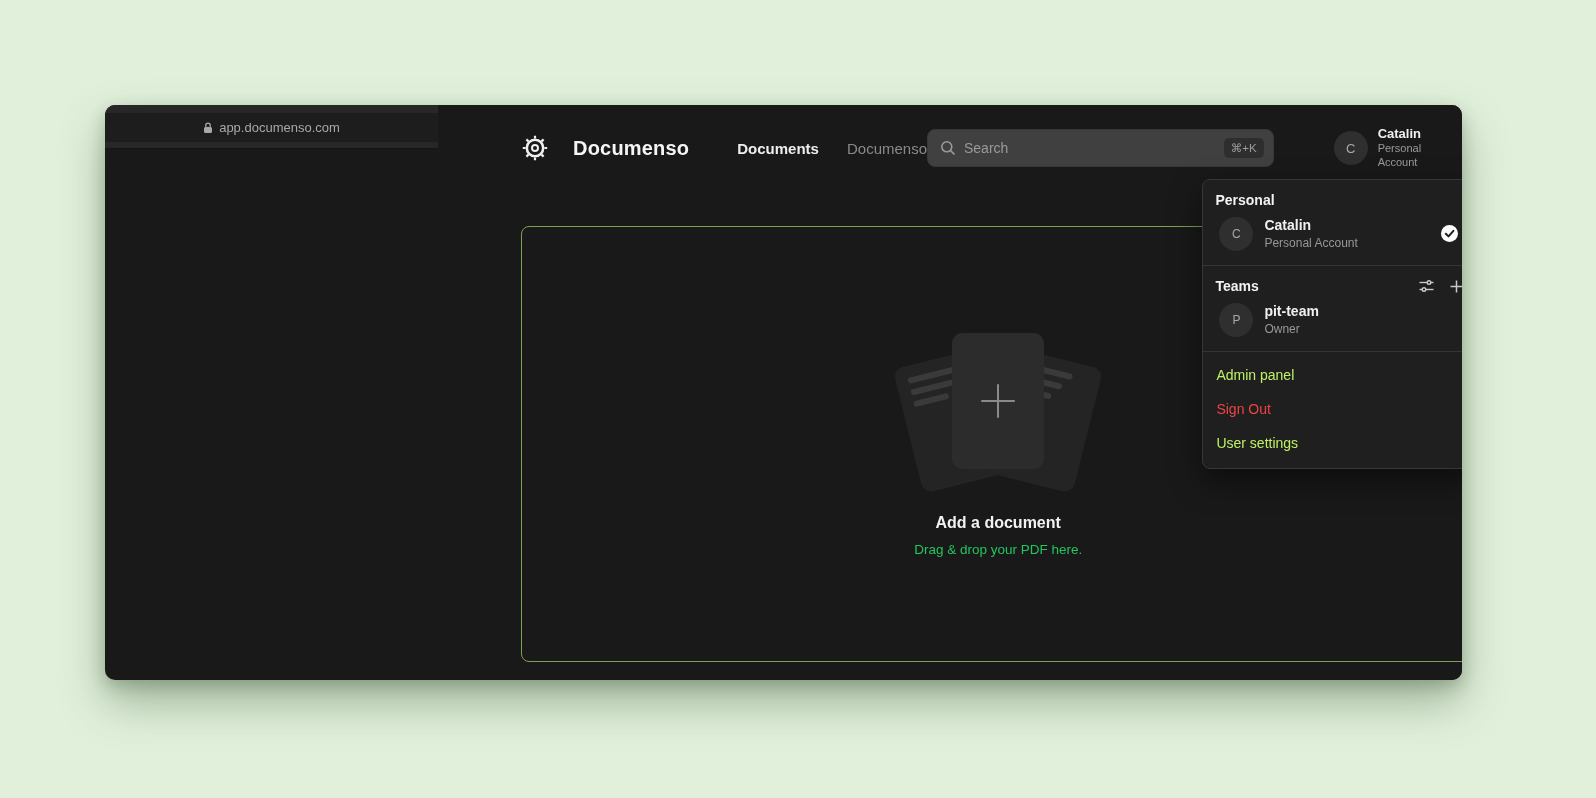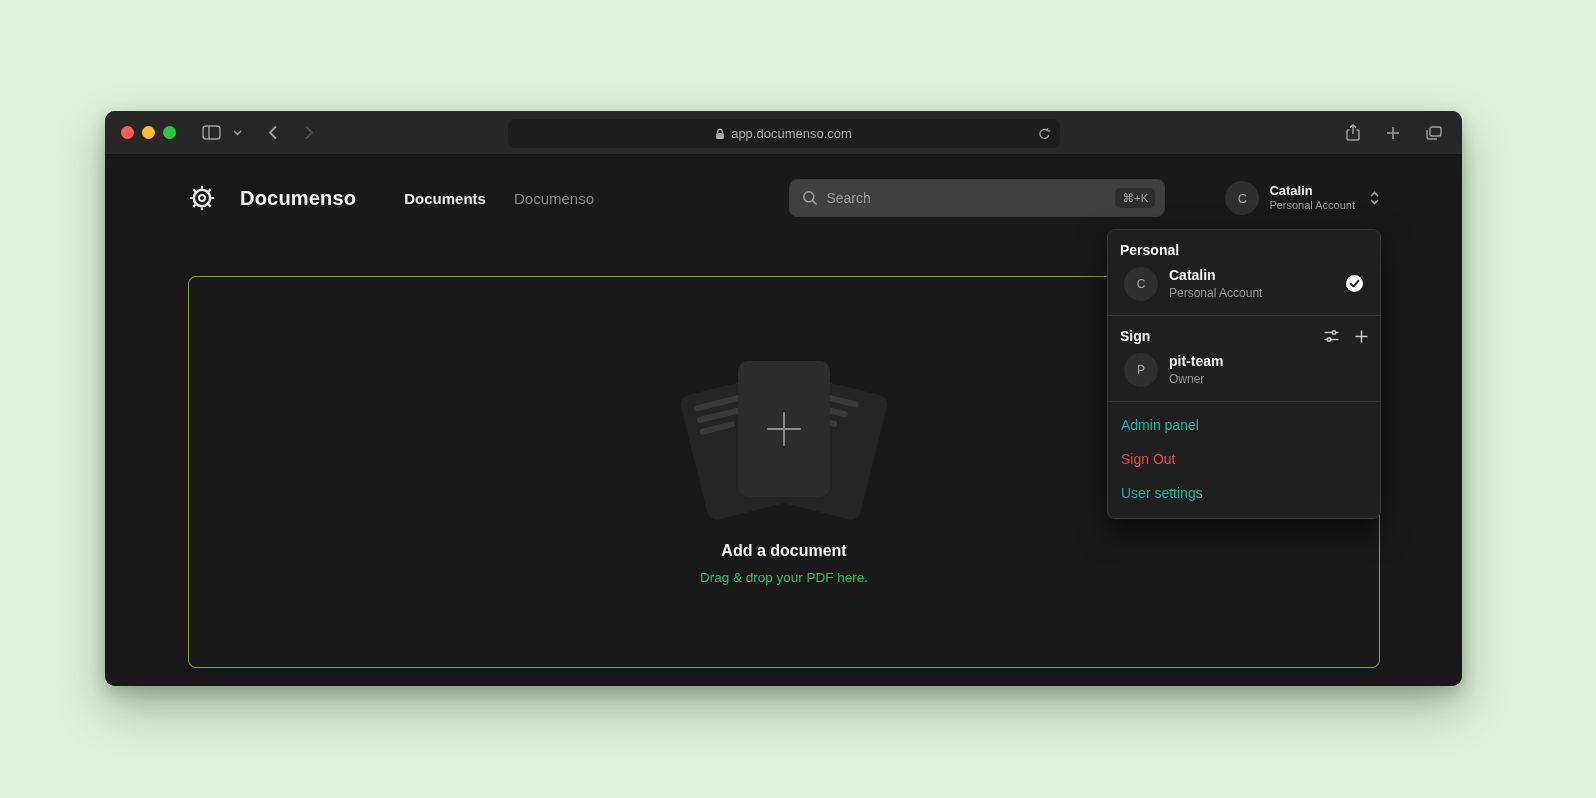--- a/index.html
+++ b/index.html
@@ -15,21 +15,21 @@
     overflow:hidden;
   }
   
   .window {
     position:absolute; left:105px; top:105px;
     width:1357px; height:575px;
     background:#191919;
     border-radius:10px;
     box-shadow:0 22px 45px rgba(40,70,35,0.35), 0 6px 16px rgba(40,70,35,0.25);
     overflow:hidden;
-    display:flex; flex-direction:column;margin-top:6px;
+    display:flex; flex-direction:row;
   }
   .titlebar {
     height:44px; flex:0 0 44px;
     background:#272727;
     border-bottom:1px solid rgba(0,0,0,0.45);
     display:flex; align-items:center;
     padding:0 16px;
     position:relative;
   }
   .traffic { display:flex; gap:8px; align-items:center; }
@@ -119,21 +119,21 @@
     border-radius:6px; cursor:pointer;
   }
   .menu-item-row .avatar { width:34px; height:34px; font-size:12px; }
   .mi-text { display:flex; flex-direction:column; line-height:1.35; }
   .mi-name { font-size:14px; font-weight:600; color:#f0f0f0; }
   .mi-sub { font-size:12px; color:#979797; }
   .mi-check { margin-left:auto; display:flex; }
   .menu-divider { height:1px; background:#343434; }
   .menu-actions { padding:6px 0 8px; }
   .menu-action {
-    padding:9px 13px; font-size:14px; color:#14b8a6; cursor:pointer;
+    padding:9px 13px; font-size:14px; color:#bef264; cursor:pointer;
   }
   .menu-action.danger { color:#ef4444; }
   
   .dropzone {
     position:absolute; left:83px; right:82px; top:121px; bottom:18px;
     border:1px solid #7ba24e;
     border-radius:8px;
     display:flex; flex-direction:column; align-items:center; justify-content:center;
   }
   .dz-title { color:#f2f2f2; font-size:16px; font-weight:700; margin-top:38px; }
@@ -328,21 +328,21 @@
                 <polyline points="5.8,9.8 8.5,12.4 13.4,6.8" fill="none" stroke="#1f1f1f" stroke-width="2" stroke-linecap="round" stroke-linejoin="round"></polyline>
               </svg>
             </span>
           </div>
         </div>
 
         <div class="menu-divider"></div>
 
         <div class="menu-section">
           <div class="menu-label-row">
-            <span class="menu-label">Sign</span>
+            <span class="menu-label">Teams</span>
             <span class="menu-label-icons">
               <span class="mi">
                 <svg width="15" height="14" viewBox="0 0 15 14" fill="none" stroke="currentColor" stroke-width="1.4">
                   <line x1="0.5" y1="3.5" x2="14.5" y2="3.5"></line>
                   <line x1="0.5" y1="10.5" x2="14.5" y2="10.5"></line>
                   <circle cx="10" cy="3.5" r="1.8" fill="#1f1f1f"></circle>
                   <circle cx="5" cy="10.5" r="1.8" fill="#1f1f1f"></circle>
                 </svg>
               </span>
               <span class="mi">

